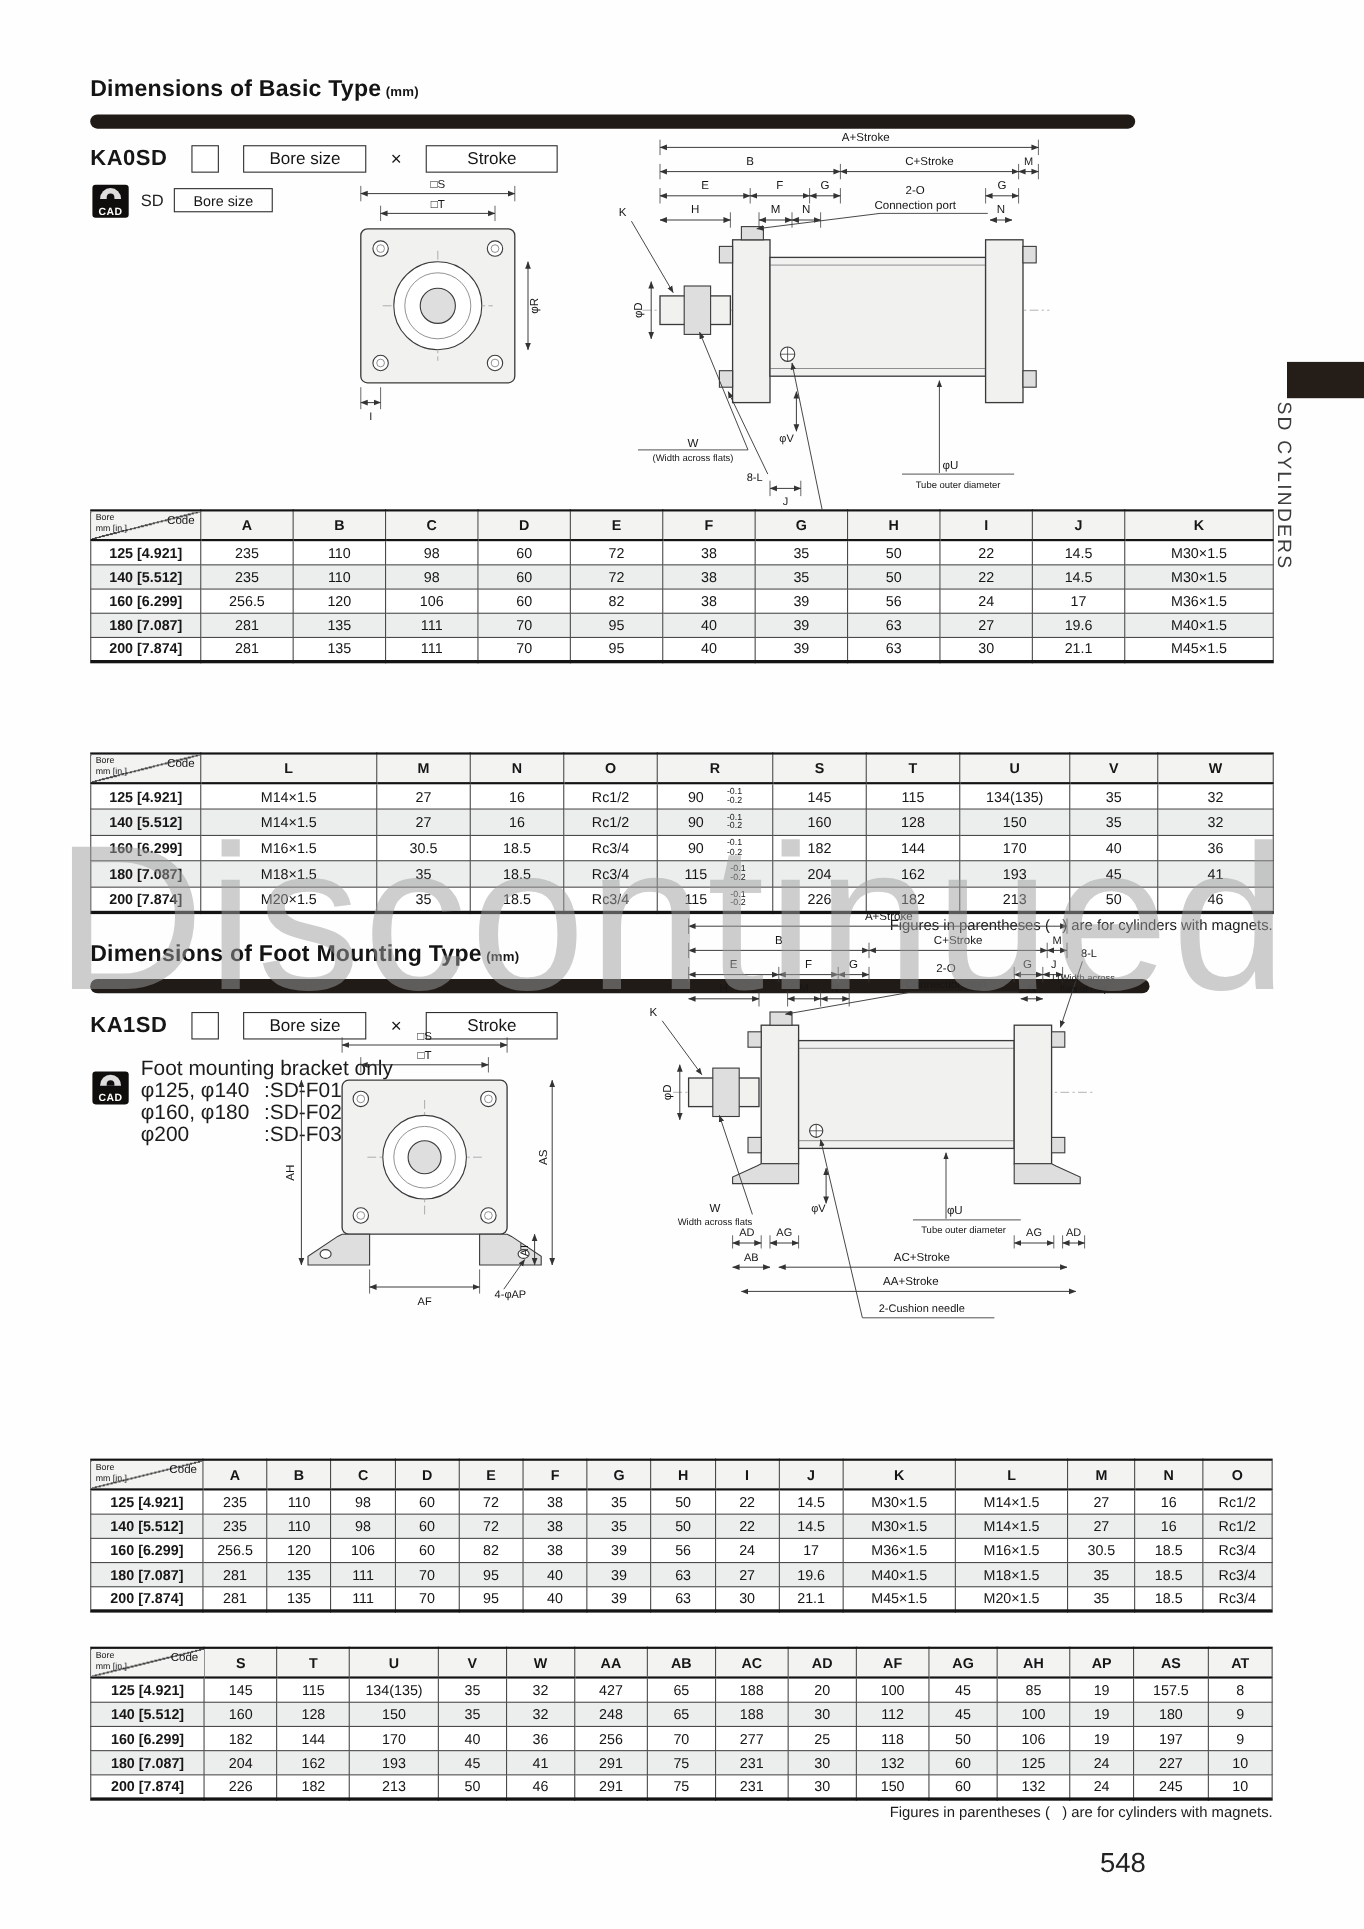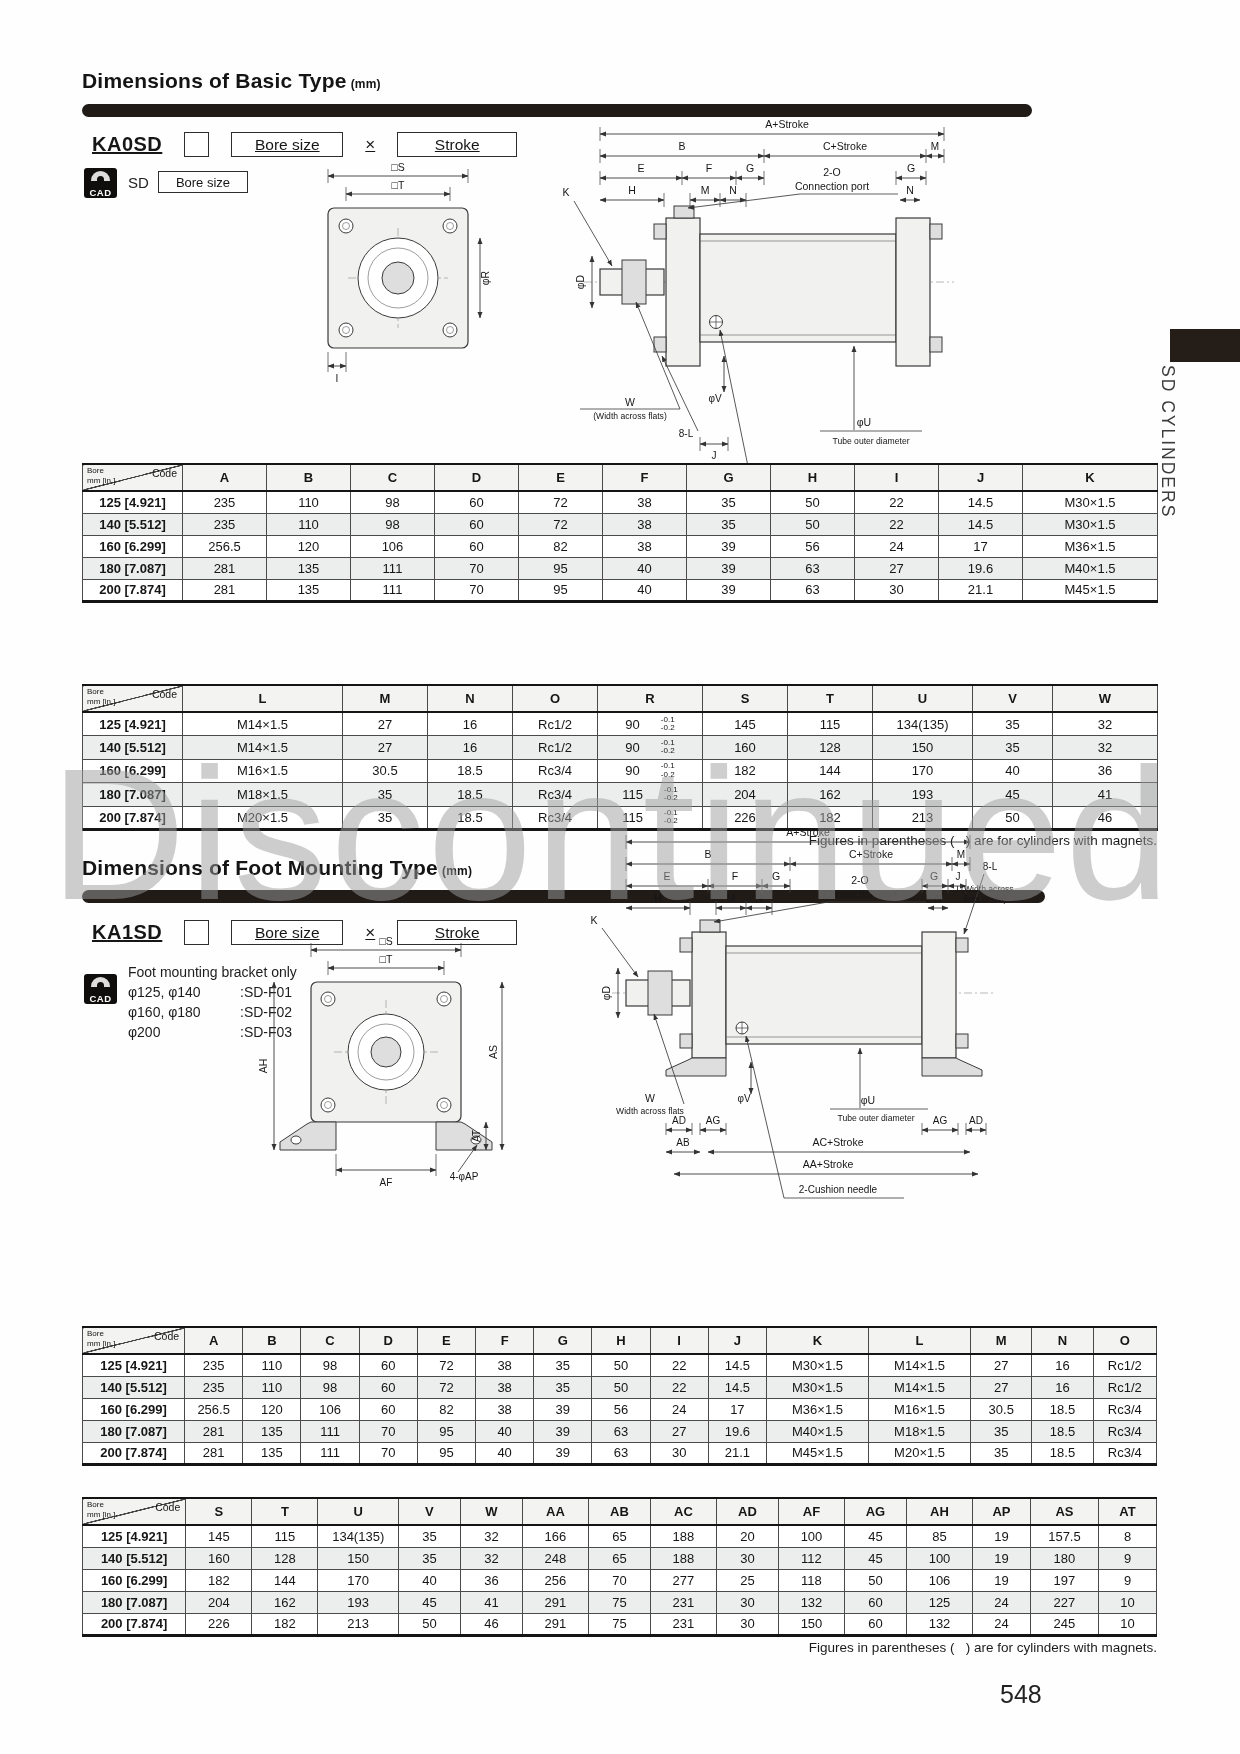--- a/index.html
+++ b/index.html
@@ -3,34 +3,34 @@
 <meta charset="utf-8">
 <style>
   html,body{margin:0;padding:0;background:#fff;}
   .page{position:relative;width:1240px;height:1754px;background:#fefefe;overflow:hidden;
         font-family:"Liberation Sans",sans-serif;color:#161616;}
   
   .sec-title{position:absolute;left:82px;font-size:21px;font-weight:700;color:#141414;letter-spacing:.2px;white-space:nowrap;}
   .sec-title .unit{font-size:12px;font-weight:700;margin-left:4px;}
   .bar{position:absolute;left:82px;height:13px;background:#211b17;border-radius:7px;}
   
-  .model-row{position:absolute;left:92px;display:flex;align-items:center;gap:22px;text-decoration:underline;}
+  .model-row{position:absolute;left:82px;display:flex;align-items:center;gap:22px;}
   .model-code{font-size:20px;font-weight:700;letter-spacing:.5px;}
   .sbox{width:23px;height:23px;border:1.6px solid #2e2e2e;background:#fff;}
   .obox{min-width:112px;height:25px;border:1.6px solid #2e2e2e;background:#fff;display:flex;align-items:center;justify-content:center;font-size:15.5px;padding:0 6px;box-sizing:border-box;}
   .times{font-size:17px;}
   
   .cad{position:absolute;width:33px;height:30px;background:#100e0c;border-radius:3px;}
   .cad-disc{position:absolute;top:3px;left:7px;width:19px;height:10px;background:#ddd;border-radius:10px 10px 0 0;}
   .cad-disc:after{content:"";position:absolute;left:6px;top:5px;width:7px;height:5px;background:#100e0c;border-radius:4px 4px 0 0;}
   .cad-label{position:absolute;bottom:0;width:100%;text-align:center;color:#fff;font-size:9.5px;font-weight:700;letter-spacing:.5px;}
   .cad-sd{position:absolute;font-size:15px;color:#222;}
   .mini-box{position:absolute;height:22px;min-width:90px;border:1.4px solid #2e2e2e;display:flex;align-items:center;justify-content:center;font-size:13px;box-sizing:border-box;padding:0 8px;}
   
-  .bracket{position:absolute;font-size:14px;line-height:20px;color:#1c1c1c;}
+  .bracket{position:absolute;font-size:19px;line-height:20px;color:#1c1c1c;}
   .b-row{display:flex;}
   .b-sizes{width:112px;}
   
   table.dim{position:absolute;left:82px;width:1075px;border-collapse:collapse;table-layout:fixed;
             border-top:2.5px solid #141414;border-bottom:3px solid #141414;background:#fff;}
   table.dim th,table.dim td{border:1px solid #4a4a4a;text-align:center;font-size:13px;padding:0 2px;overflow:hidden;white-space:nowrap;}
   table.dim thead tr{height:27px;}
   table.dim tbody tr{height:22px;}
   table.t2 tbody tr{height:23.5px;}
   table.dim thead th{font-weight:700;background:#f3f3f2;border-bottom:2.5px solid #141414;}
@@ -838,21 +838,21 @@
         </tr>
       </thead>
       <tbody>
         <tr>
           <th>125 [4.921]</th>
           <td>145</td>
           <td>115</td>
           <td>134(135)</td>
           <td>35</td>
           <td>32</td>
-          <td>166</td>
+          <td>427</td>
           <td>65</td>
           <td>188</td>
           <td>20</td>
           <td>100</td>
           <td>45</td>
           <td>85</td>
           <td>19</td>
           <td>157.5</td>
           <td>8</td>
         </tr>

